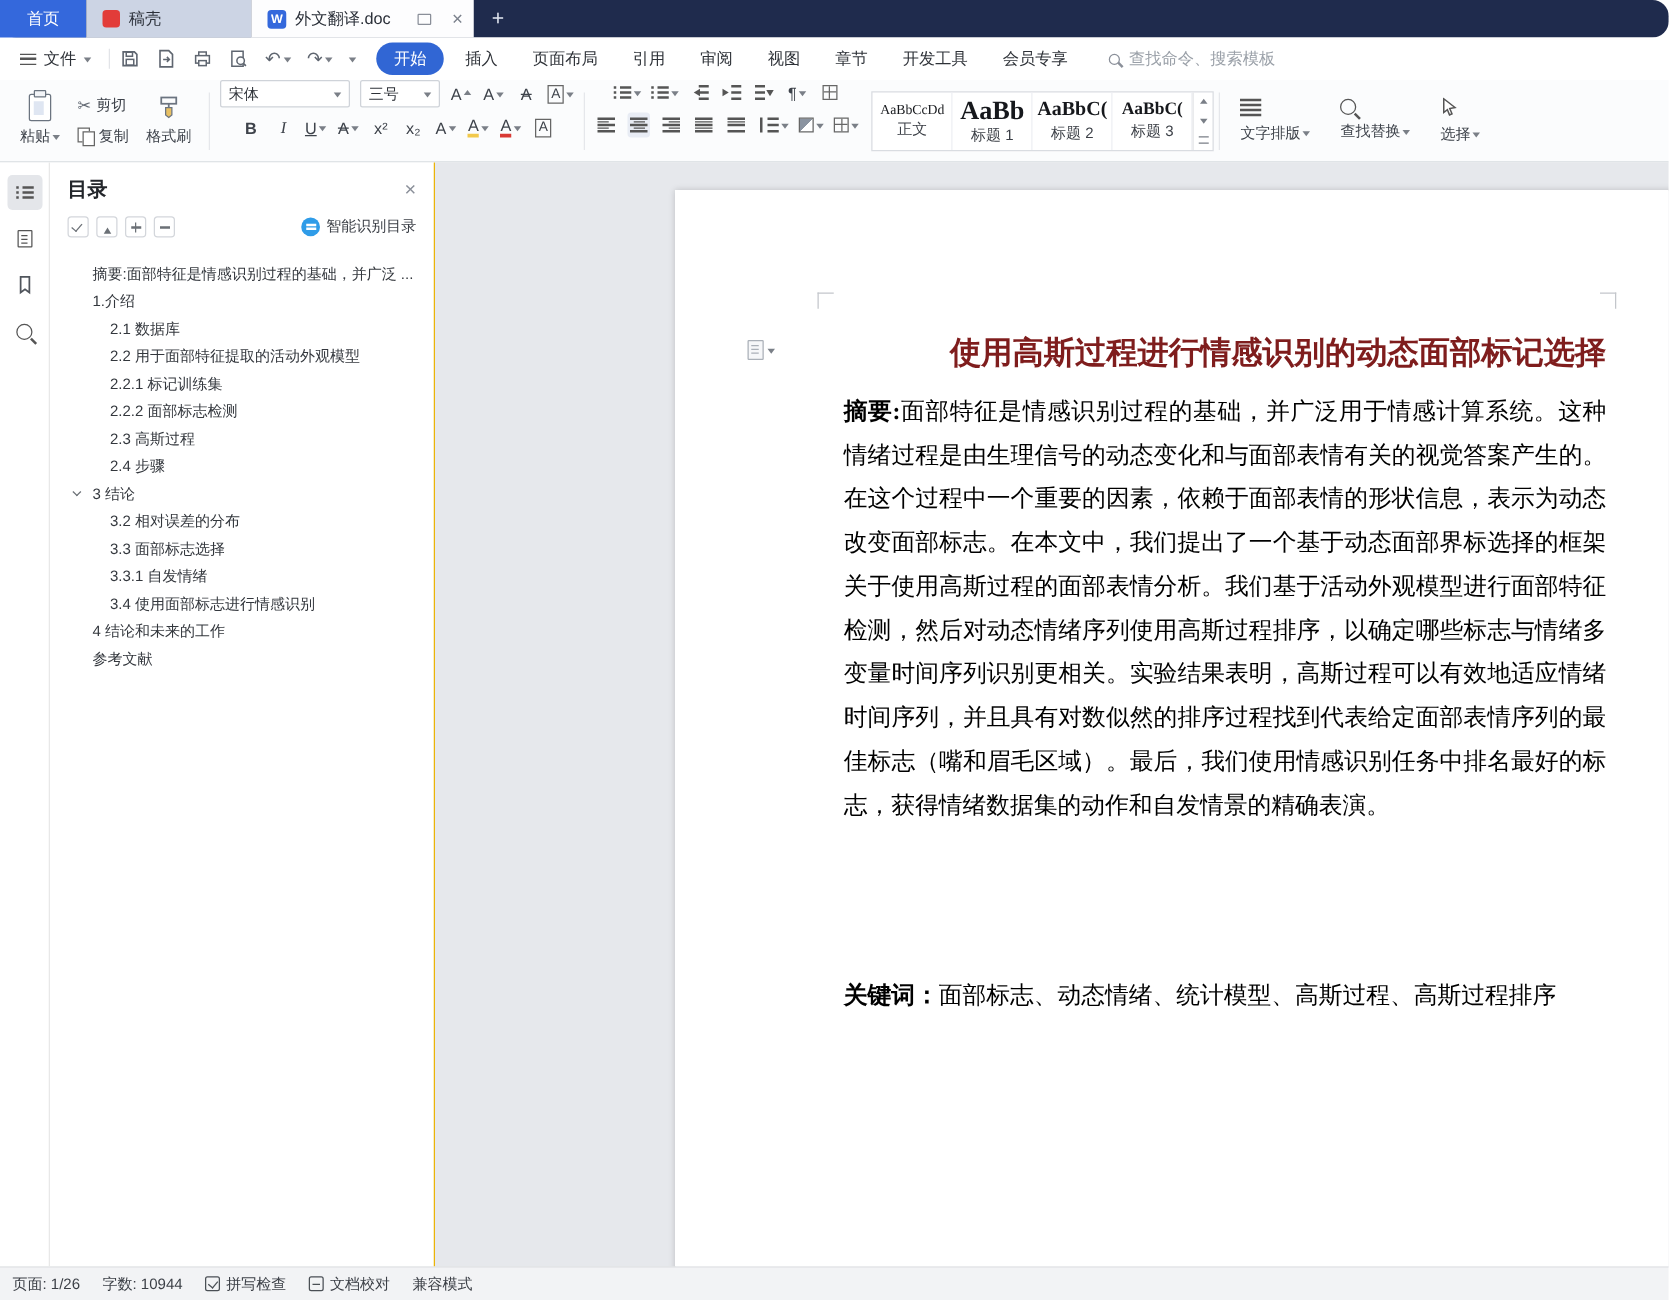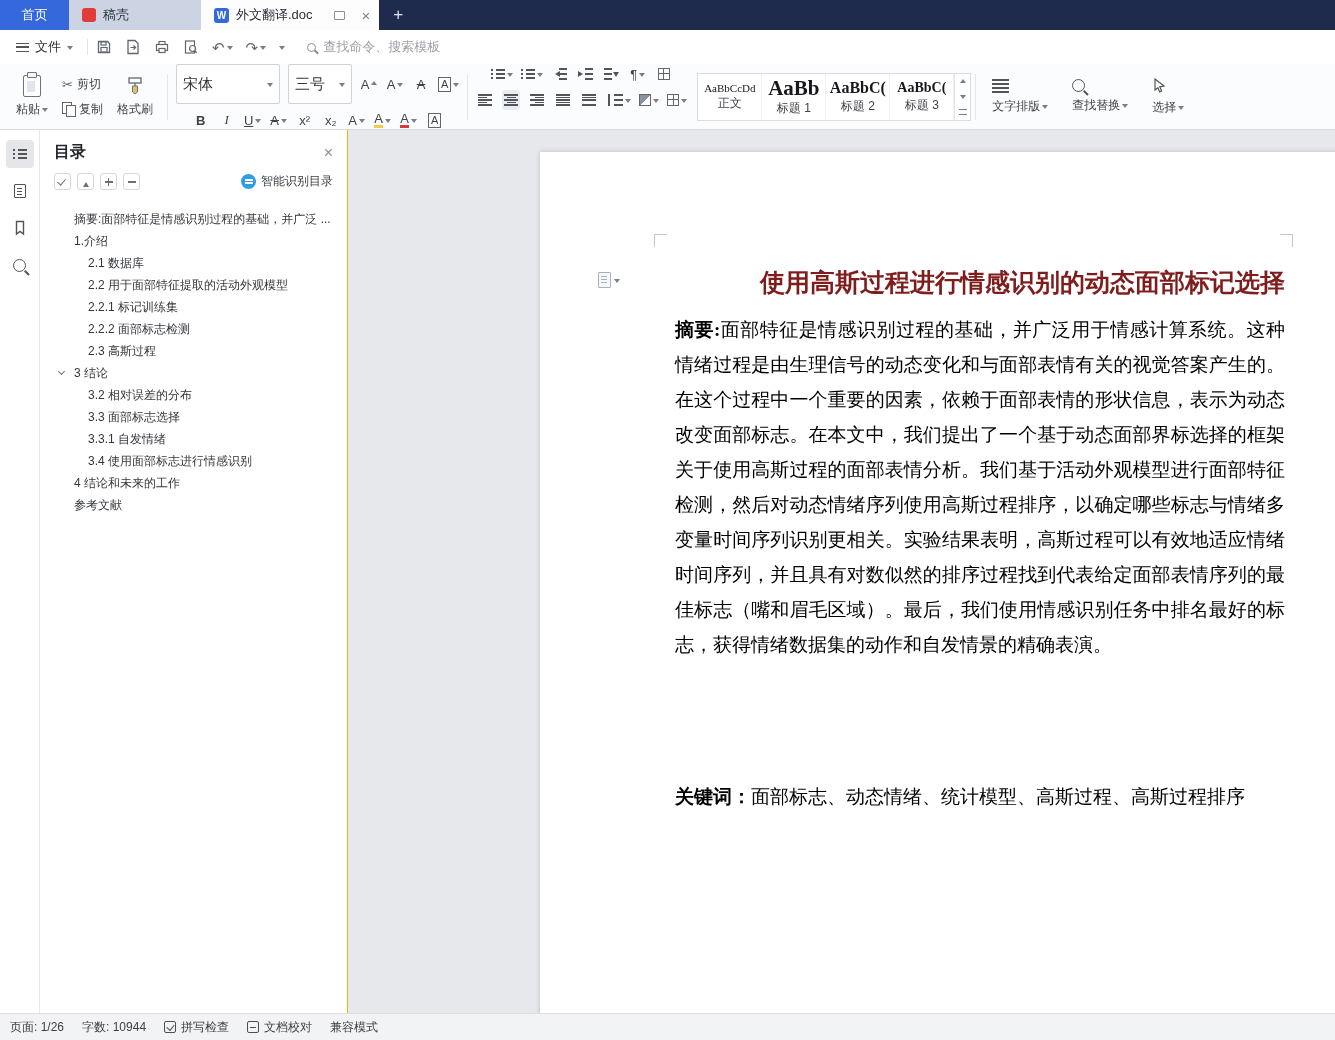--- a/index.html
+++ b/index.html
@@ -2,21 +2,21 @@
 <html><head>
 <meta charset="utf-8">
 <style>
   * { box-sizing: border-box; margin: 0; padding: 0; }
   html,body { width:1335px; height:1040px; overflow:hidden; }
   body {
     font-family: "Liberation Sans", "DejaVu Sans", sans-serif;
     font-size: 12px; color:#3b3f46; background:#fff;
   }
   
-  .titlebar { height:30px; background:#1f2b4d; display:flex; align-items:stretch; color:#fff; }
+  .titlebar { height:30px; background:#1f2b4d; display:flex; align-items:stretch; color:#fff;border-radius:13px; }
   .tb-tab { display:flex; align-items:center; gap:7px; padding:0 13px; font-size:13px; cursor:default; }
   .tb-home { background:#3468dc; width:69px; justify-content:center; }
   .tb-app { background:#ccd4e4; color:#2a2f38; width:132px; }
   .tb-doc { background:#fdfdfe; color:#2a2f38; padding-right:9px; }
   .app-dot { width:14px; height:14px; border-radius:3px; background:#e23c39; flex:0 0 auto; }
   .wicon { width:15px; height:15px; border-radius:3px; background:#3468dc; color:#fff; font-size:10px; font-weight:bold;
            display:flex; align-items:center; justify-content:center; flex:0 0 auto; }
   .winbtn { width:11px; height:9px; border:1.3px solid #8a8f99; border-radius:1px; margin-left:14px; }
   .tab-close { color:#7b818c; font-size:15px; line-height:1; margin-left:10px; }
   .tb-plus { display:flex; align-items:center; padding:0 14px; font-size:17px; color:#dfe4ee; }
@@ -46,21 +46,21 @@
   .lbl-caret { display:flex; align-items:center; gap:2px; }
   .clip-ic { width:18px; height:22px; border:1.5px solid #6b7480; border-radius:2px; position:relative; background:#fff; }
   .clip-ic::before { content:""; position:absolute; top:-4px; left:3px; width:8px; height:4px; background:#f2f4f7; border:1.5px solid #6b7480; border-radius:1px; }
   .clip-ic::after { content:""; position:absolute; left:3px; top:5px; width:8px; height:11px; background:#dfe6f2; }
   .copy-ic { position:relative; width:13px; height:14px; }
   .copy-ic::before { content:""; position:absolute; left:0; top:0; width:8px; height:10px; border:1.2px solid #666; background:#fff; }
   .copy-ic::after { content:""; position:absolute; left:4px; top:3px; width:8px; height:10px; border:1.2px solid #666; background:#fff; }
   .fcol { display:flex; flex-direction:column; gap:6px; }
   .frow { display:flex; align-items:center; gap:8px; }
   .combo { display:flex; align-items:center; justify-content:space-between; border:1px solid #cfd3d9; border-radius:2px;
-           background:#fff; padding:0 6px; font-size:15px; height:40px; color:#2e3238; }
+           background:#fff; padding:0 6px; font-size:12px; height:22px; color:#2e3238; }
   .combo.font { width:104px; } .combo.size { width:64px; }
   .ibtn { display:flex; align-items:center; justify-content:center; min-width:18px; height:20px; color:#3e434b; font-size:13px; gap:2px; }
   .b-bold { font-weight:bold; } .b-italic { font-style:italic; font-family:"Liberation Serif",serif; }
   .b-under { text-decoration:underline; }
   .b-strike { text-decoration:line-through; }
   .bar-red { border-bottom:3px solid #d93a35; line-height:12px; }
   .bar-yel { border-bottom:3px solid #f2c94c; line-height:12px; }
   .a-box { border:1px solid #666; padding:0 2px; font-size:11px; line-height:13px; }
   .tiny-up { width:0;height:0;border:3px solid transparent;border-bottom:4px solid #7a7f87; margin-bottom:5px; }
   .tiny-dn { width:0;height:0;border:3px solid transparent;border-top:4px solid #7a7f87; margin-top:5px; }
@@ -209,20 +209,31 @@
       <span class="caret"></span>
     </span>
     <span class="qbtn">
       <span class="glyph-ic">↷</span>
       <span class="caret"></span>
     </span>
     <span class="qbtn">
       <span class="caret"></span>
     </span>
   </div>
+  <div class="menu-tabs">
+    <span class="mtab active">开始</span>
+    <span class="mtab">插入</span>
+    <span class="mtab">页面布局</span>
+    <span class="mtab">引用</span>
+    <span class="mtab">审阅</span>
+    <span class="mtab">视图</span>
+    <span class="mtab">章节</span>
+    <span class="mtab">开发工具</span>
+    <span class="mtab">会员专享</span>
+  </div>
   <div class="cmd-search">
     <span class="ic-mag"></span>
     <span>查找命令、搜索模板</span>
   </div>
 </div>
 
 <div class="ribbon">
   <div class="rgroup">
     <div class="rbig">
       <span class="clip-ic"></span>
@@ -459,20 +470,21 @@
       </span>
     </div>
     <div class="toc-list">
       <div class="toc-item lvl0"><span>摘要:面部特征是情感识别过程的基础，并广泛 ...</span></div>
       <div class="toc-item lvl0"><span>1.介绍</span></div>
       <div class="toc-item lvl1"><span>2.1 数据库</span></div>
       <div class="toc-item lvl1"><span>2.2 用于面部特征提取的活动外观模型</span></div>
       <div class="toc-item lvl1"><span>2.2.1 标记训练集</span></div>
       <div class="toc-item lvl1"><span>2.2.2 面部标志检测</span></div>
       <div class="toc-item lvl1"><span>2.3 高斯过程</span></div>
+      <div class="toc-item lvl1"><span>2.4 步骤</span></div>
       <div class="toc-item lvl0"><span class="arrow"></span><span>3 结论</span></div>
       <div class="toc-item lvl1"><span>3.2 相对误差的分布</span></div>
       <div class="toc-item lvl1"><span>3.3 面部标志选择</span></div>
       <div class="toc-item lvl1"><span>3.3.1 自发情绪</span></div>
       <div class="toc-item lvl1"><span>3.4 使用面部标志进行情感识别</span></div>
       <div class="toc-item lvl0"><span>4 结论和未来的工作</span></div>
       <div class="toc-item lvl0"><span>参考文献</span></div>
     </div>
   </div>
 

